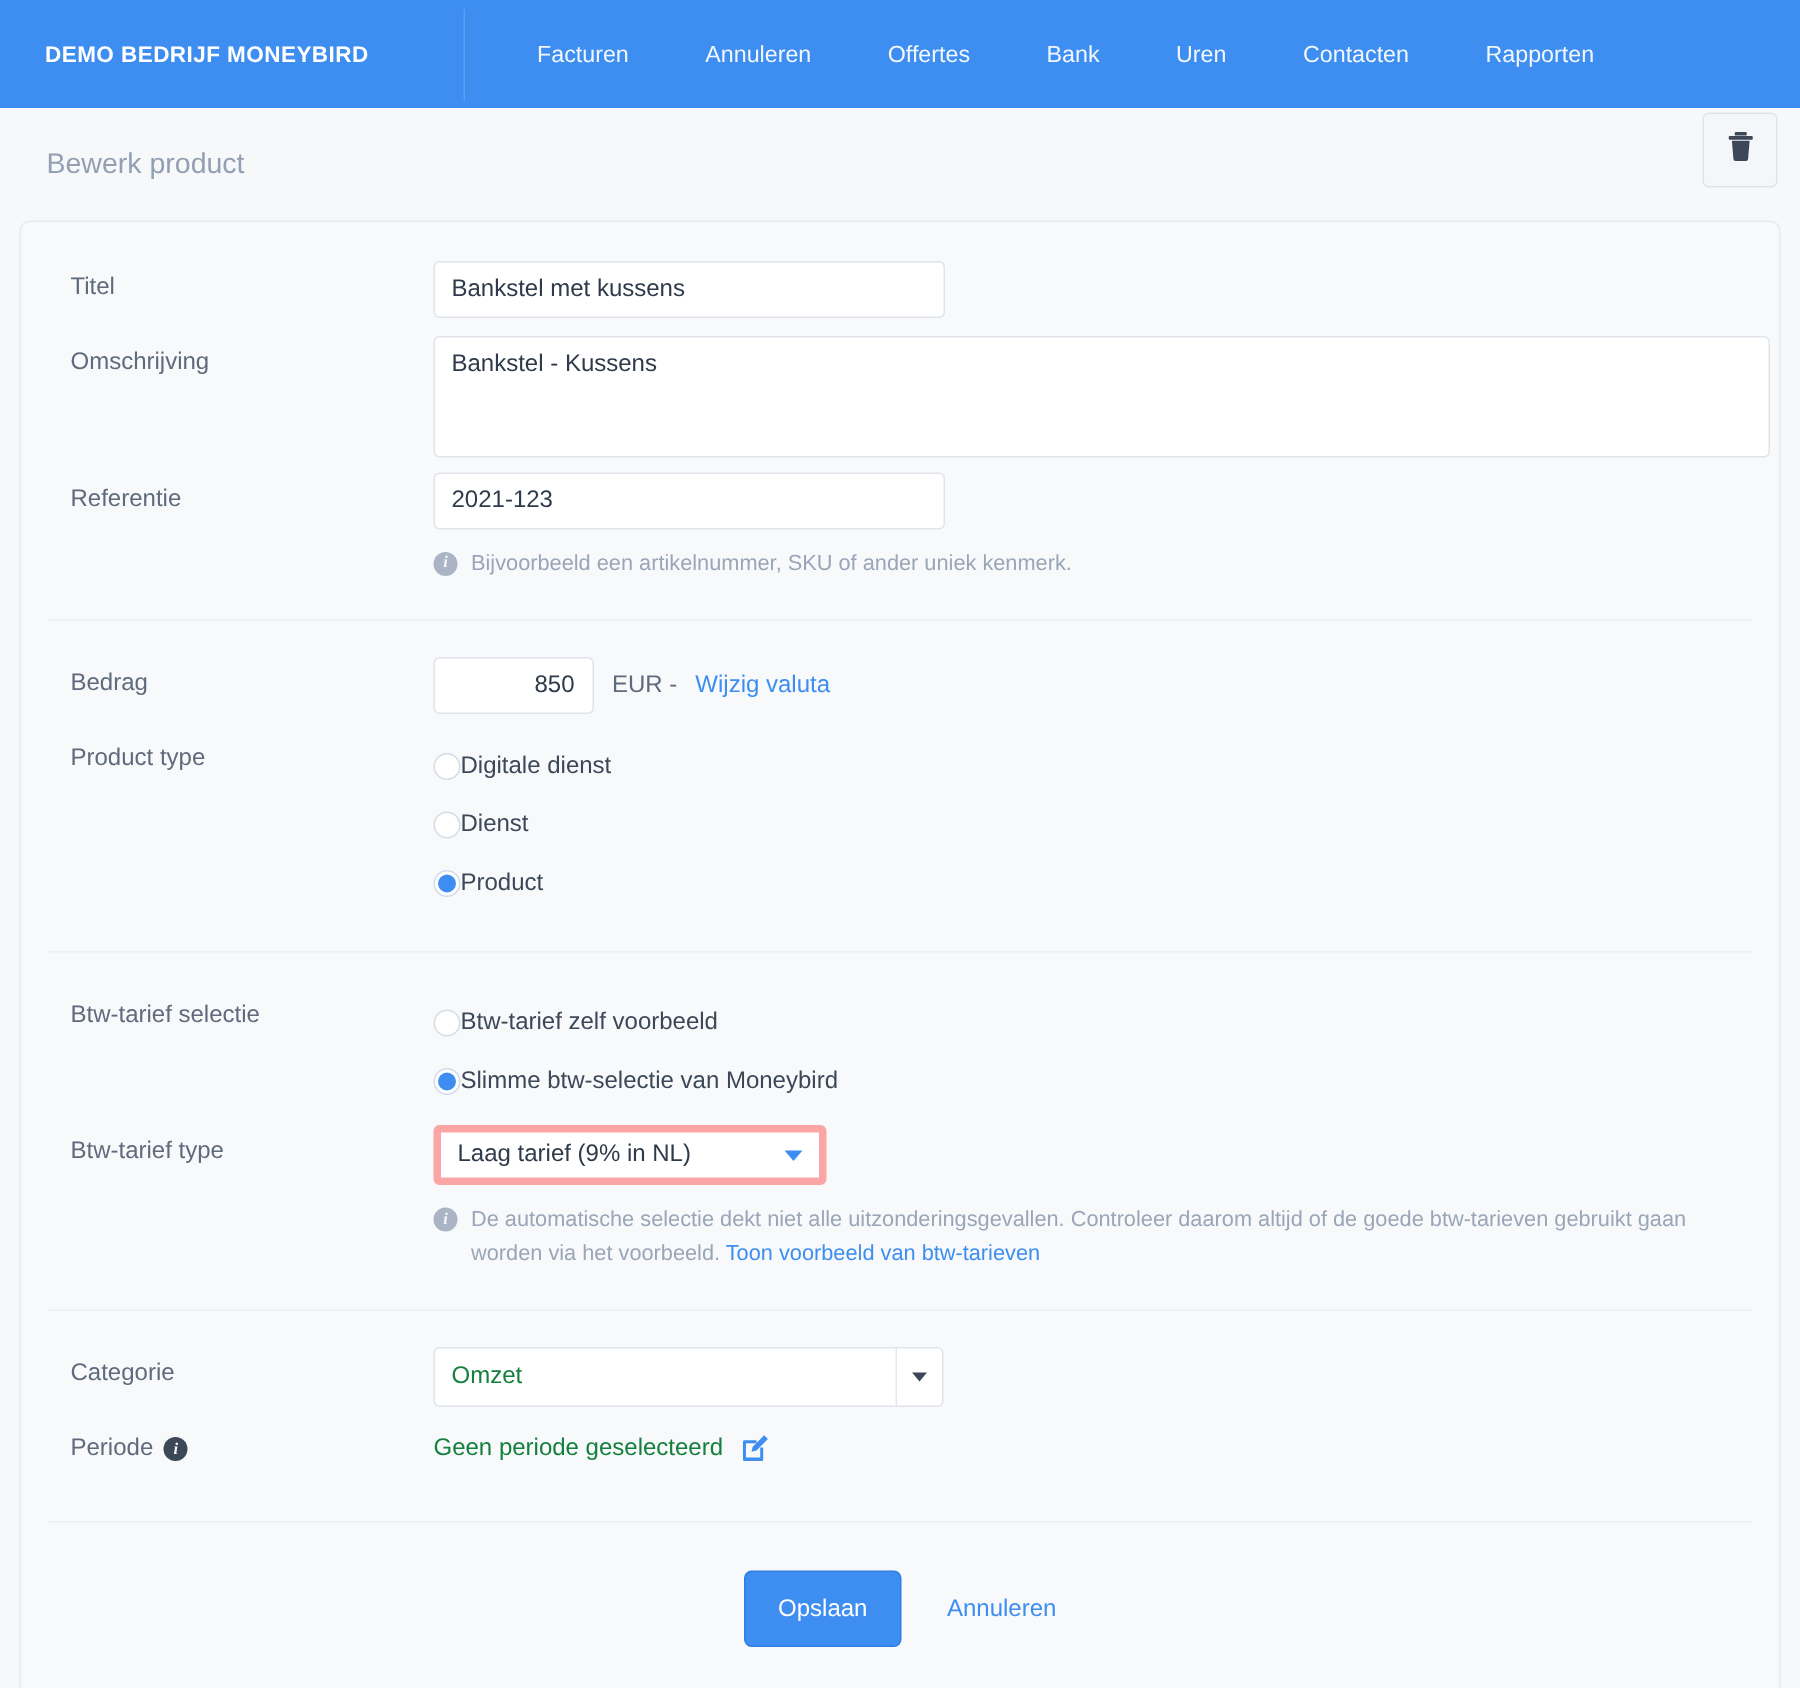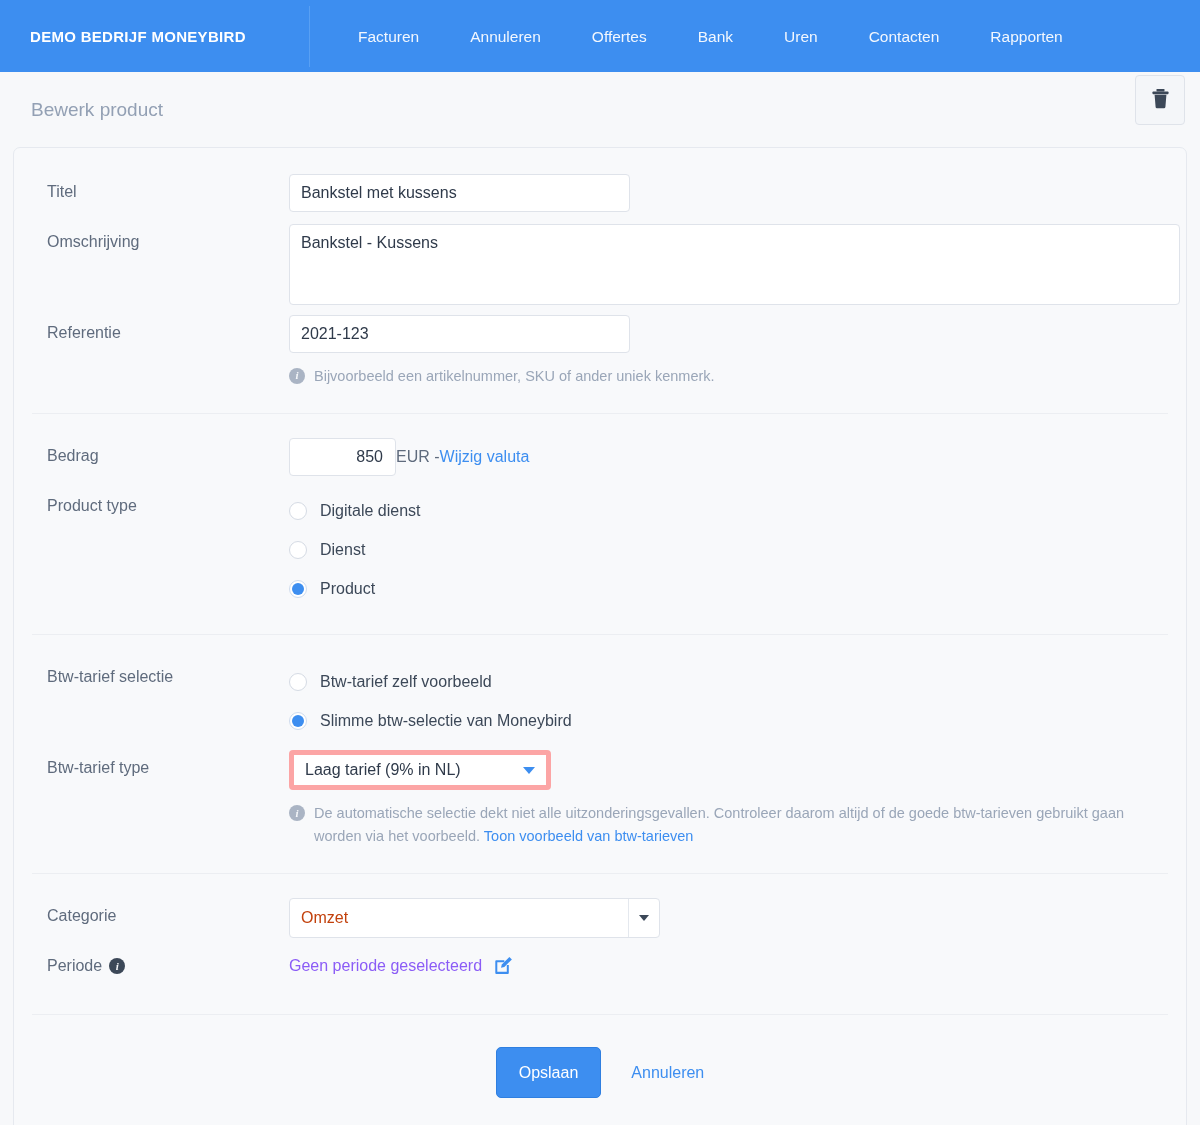--- a/index.html
+++ b/index.html
@@ -169,31 +169,31 @@
     justify-content: center;
     margin-top: 3px;
     font-style: italic;
   }
   .ico-info.dark { background: #3c4858; margin-top: 0; }
 
   
   .amount-line {
     display: flex;
     align-items: center;
+    gap: 12px;
     font-size: 16px;
     color: #5f6b7d;
   }
   .amount-line a { color: #3d8ef0; text-decoration: none; }
 
   
   .radio-group { padding-top: 3px; }
   .radio-opt {
     display: flex;
     align-items: center;
-    gap: 13px;
     height: 39px;
     cursor: pointer;
   }
   .radio {
     width: 18px; height: 18px;
     border-radius: 50%;
     border: 1px solid #d5dbe4;
     background: #ffffff;
     flex: 0 0 18px;
     position: relative;
@@ -235,50 +235,50 @@
     margin-left: 10px;
   }
   .caret.small {
     border-left: 5px solid transparent;
     border-right: 5px solid transparent;
     border-top: 6px solid #3c4858;
     margin-left: 0;
   }
 
   .sel-cat {
-    width: 371px;
+    width: 340px;
     height: 40px;
     border: 1px solid #dfe3ea;
     border-radius: 4px;
     background: #ffffff;
     display: flex;
     align-items: stretch;
     font-size: 16px;
-    color: #c2410c;
+    color: #15803d;
     cursor: pointer;
     overflow: hidden;
   }
   .sel-cat .val {
     flex: 1;
     display: flex; align-items: center;
     padding: 0 11px;
   }
   .sel-cat .arrowbox {
     width: 31px;
     border-left: 1px solid #e4e8ee;
     display: flex; align-items: center; justify-content: center;
   }
 
   
   .periode-line {
     display: flex;
     align-items: center;
     gap: 12px;
     font-size: 16px;
-    color: #8b5cf6;
+    color: #15803d;
     padding-top: 8px;
   }
 
   
   .footer {
     display: flex;
     justify-content: center;
     gap: 30px;
     padding: 8px 0 34px 0;
   }

